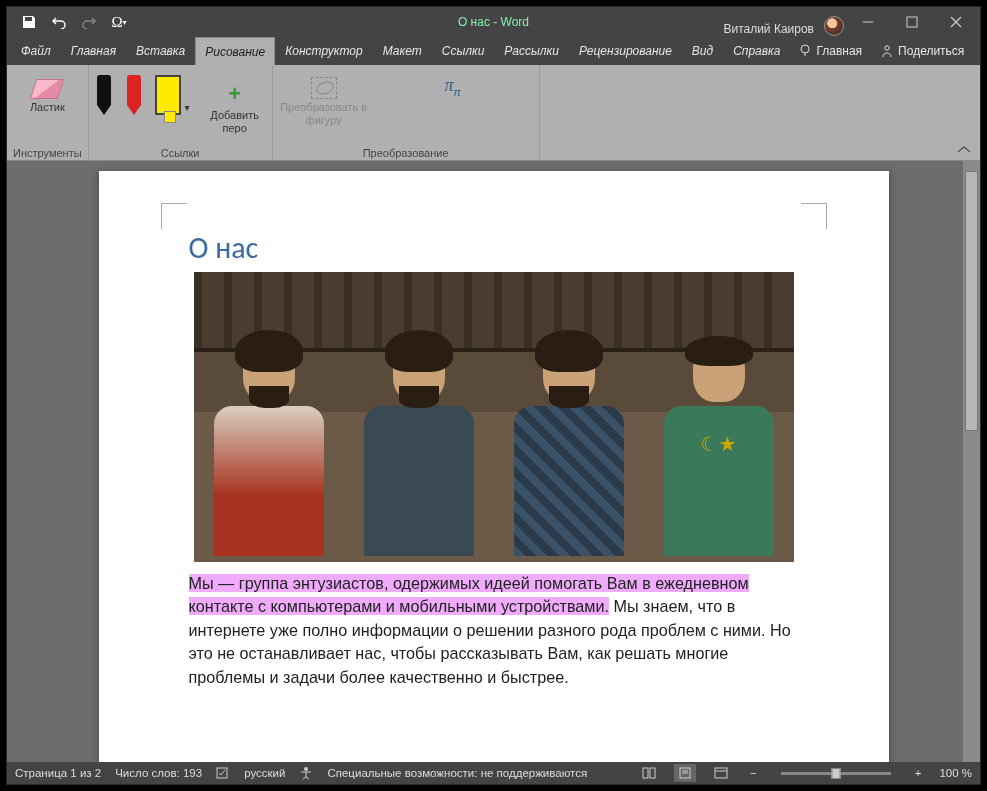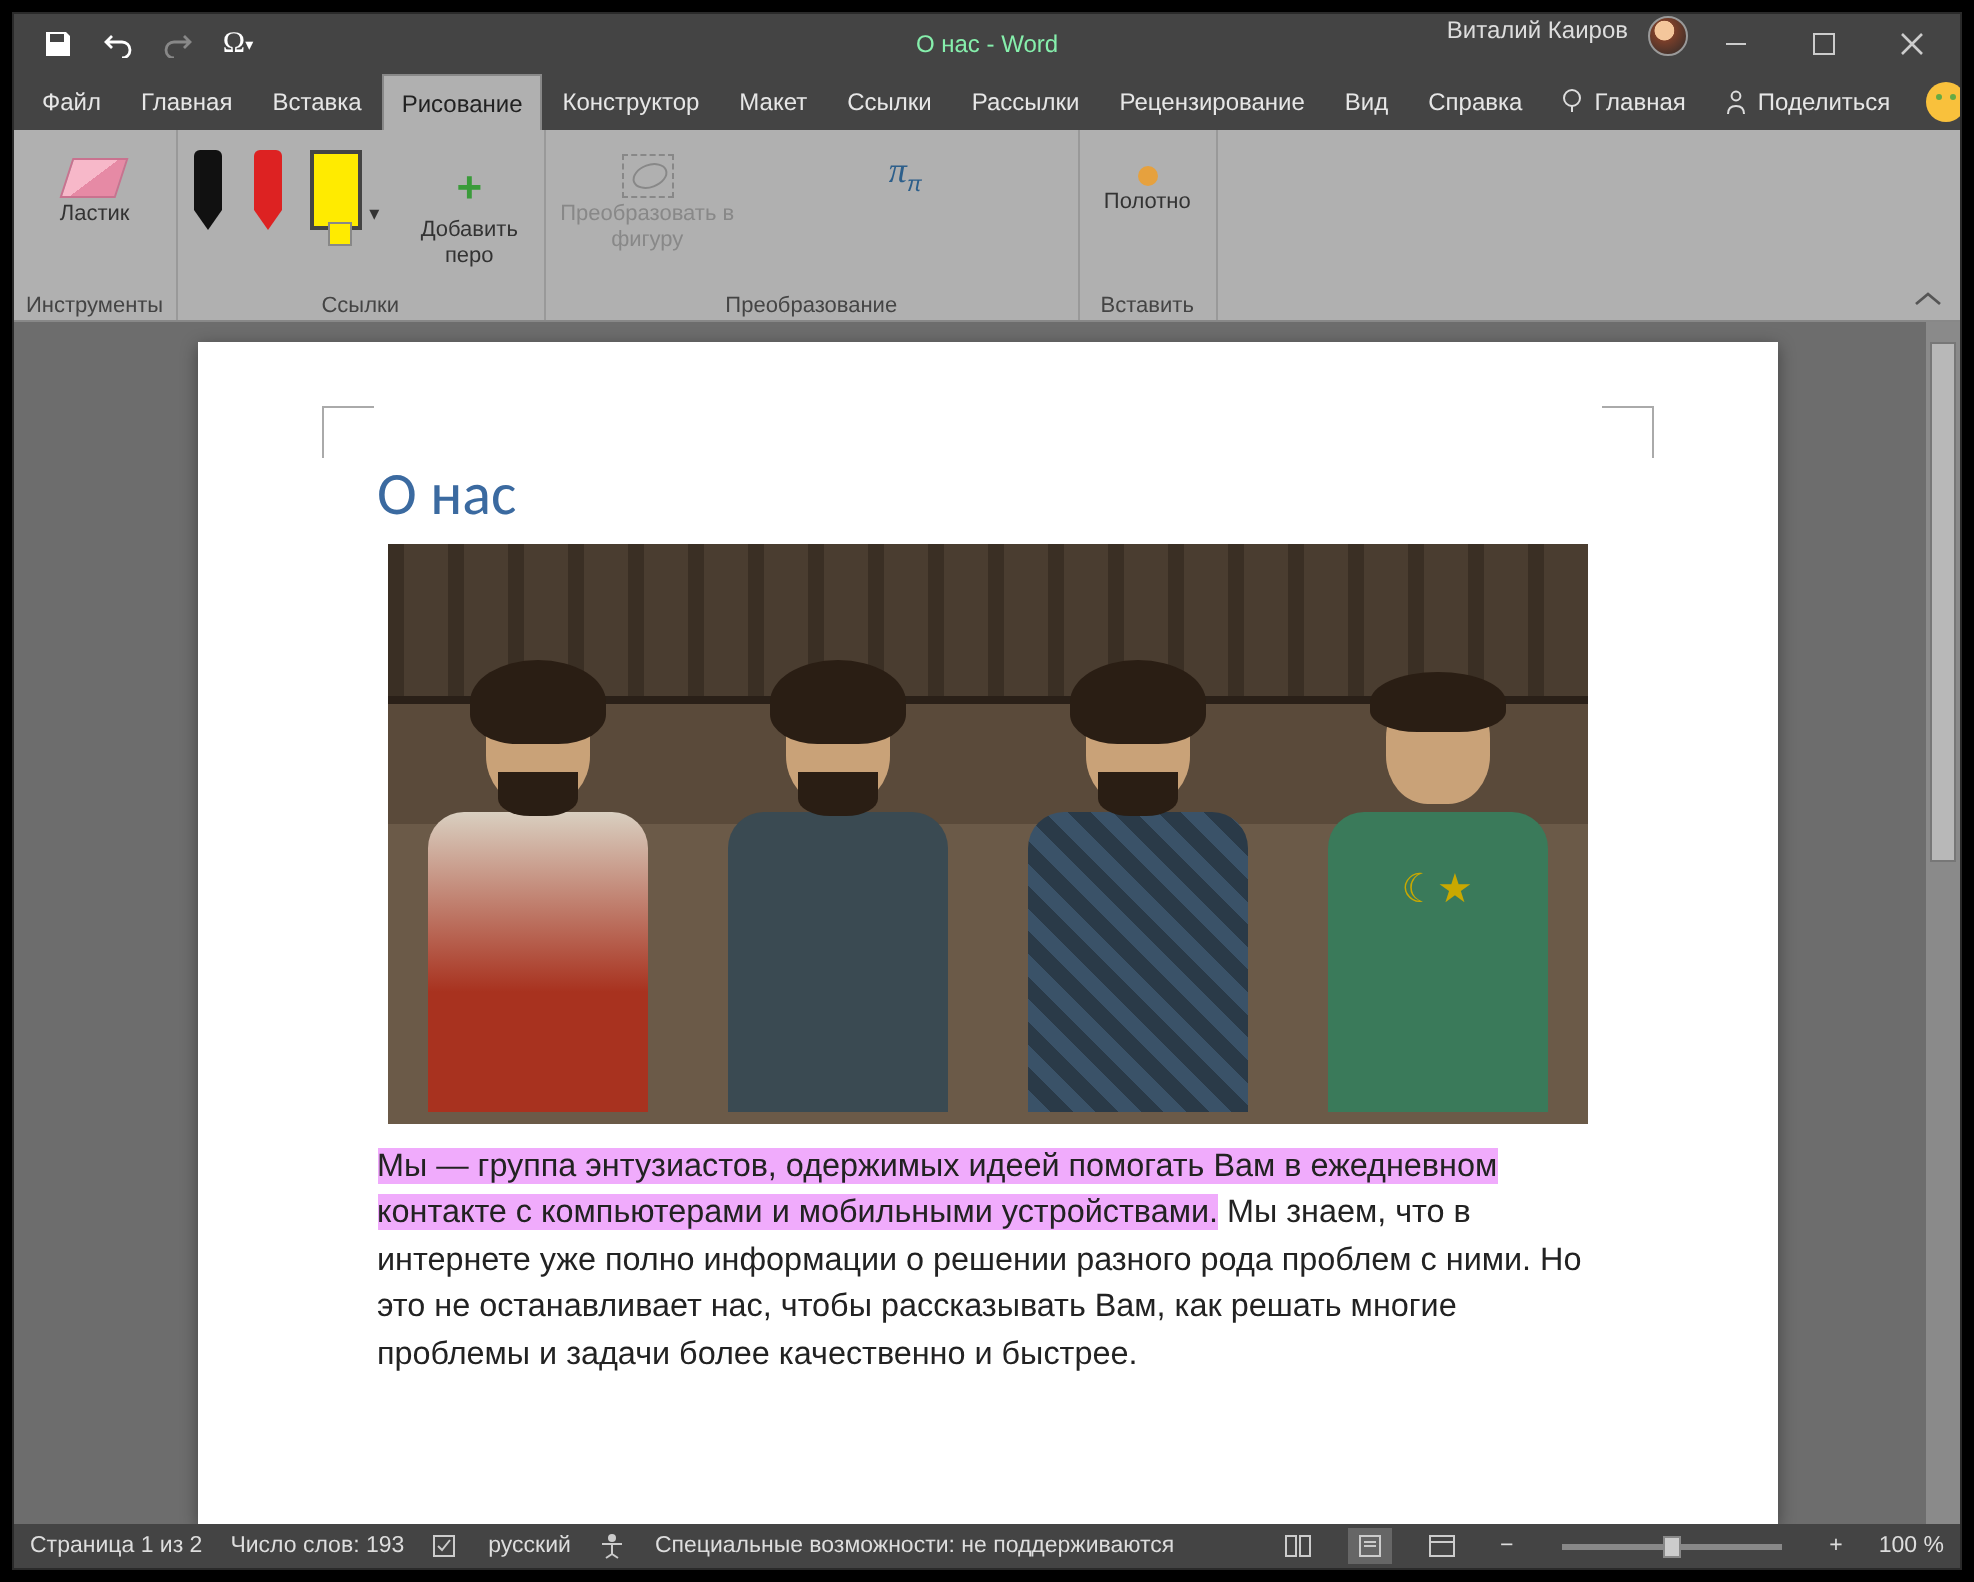--- a/index.html
+++ b/index.html
@@ -3,26 +3,26 @@
 <meta charset="utf-8">
 <style>
 * { box-sizing: border-box; margin: 0; padding: 0; font-family: "Segoe UI", Arial, sans-serif; }
 body { background: #000; padding: 6px; }
 .window { width: 975px; height: 779px; background: #444; border: 1px solid #2a2a2a; display: flex; flex-direction: column; overflow: hidden; }
 .titlebar { height: 30px; background: #444; display: flex; align-items: center; color: #e6e6e6; font-size: 12px; position: relative; }
 .qat { display: flex; align-items: center; gap: 2px; padding-left: 8px; }
 .qat-btn { width: 28px; height: 28px; display: flex; align-items: center; justify-content: center; color: #fff; cursor: pointer; }
 .qat-btn.disabled { color: #888; }
 .title-center { position: absolute; left: 0; right: 0; text-align: center; pointer-events: none; color: #86efac; }
-.title-right { margin-left: auto; display: flex; align-items: flex-start; gap: 4px; padding-right: 4px; }
+.title-right { margin-left: auto; display: flex; align-items: flex-end; gap: 4px; padding-right: 4px; }
 .user-name { color: #ddd; margin-right: 6px; }
 .avatar { width: 20px; height: 20px; border-radius: 50%; background: radial-gradient(circle at 40% 35%, #f4c69b 30%, #7b3f2a 32%, #2a2a2a 100%); border: 1px solid #999; }
 .winbtn { width: 40px; height: 28px; display: flex; align-items: center; justify-content: center; color: #ccc; cursor: pointer; }
 .menubar { height: 28px; background: #444; display: flex; align-items: stretch; padding: 0 4px; color: #e6e6e6; font-size: 12px; }
-.menu-tab { padding: 0 9px; display: flex; align-items: center; cursor: pointer; border: 1px solid transparent; white-space: nowrap; }
+.menu-tab { padding: 0 9px; display: flex; align-items: center; cursor: pointer; border: 1px solid transparent; white-space: nowrap; font-style: italic; }
 .menu-tab.active { background: #b0b0b0; color: #222; border: 1px solid #888; border-bottom: none; }
 .menu-right { margin-left: auto; display: flex; align-items: center; gap: 2px; }
 .help-item { display: flex; align-items: center; gap: 4px; padding: 0 8px; cursor: pointer; }
 .smiley { width: 20px; height: 20px; background: #f9c13c; border-radius: 50%; position: relative; margin: 0 8px; }
 .smiley::before, .smiley::after { content:""; position:absolute; width:3px; height:3px; background:#6a4; border-radius:50%; top:6px; }
 .smiley::before { left:5px; } .smiley::after { right:5px; }
 .ribbon { background: #b0b0b0; height: 96px; display: flex; border-bottom: 1px solid #888; position: relative; }
 .rgroup { display: flex; flex-direction: column; align-items: center; border-right: 1px solid #999; padding: 2px 6px 0; }
 .rgroup-body { flex: 1; display: flex; align-items: flex-start; gap: 4px; padding-top: 4px; }
 .rgroup-label { font-size: 11px; color: #444; padding: 1px 0; }
@@ -197,29 +197,20 @@
           <div class="ink-icon"></div>
           <span class="lbl">Преобразовать в фигуру</span>
         </div>
         <div class="bigbtn xwide">
           <div class="math-icon">π<sub style="font-size:11px">π</sub></div>
         </div>
       </div>
       <div class="rgroup-label">Преобразование</div>
     </div>
 
-    <div class="rgroup">
-      <div class="rgroup-body">
-        <div class="bigbtn">
-          <div class="dot-icon"></div>
-          <span class="lbl">Полотно</span>
-        </div>
-      </div>
-      <div class="rgroup-label">Вставить</div>
-    </div>
 
     <div class="ribbon-collapse">
         <svg width="16" height="12">
           <path d="M2 8l6-5 6 5" fill="none" stroke="#555" stroke-width="1.4"></path>
         </svg>
       </div>
   </div>
 
   <div class="workspace">
     <div class="page">

